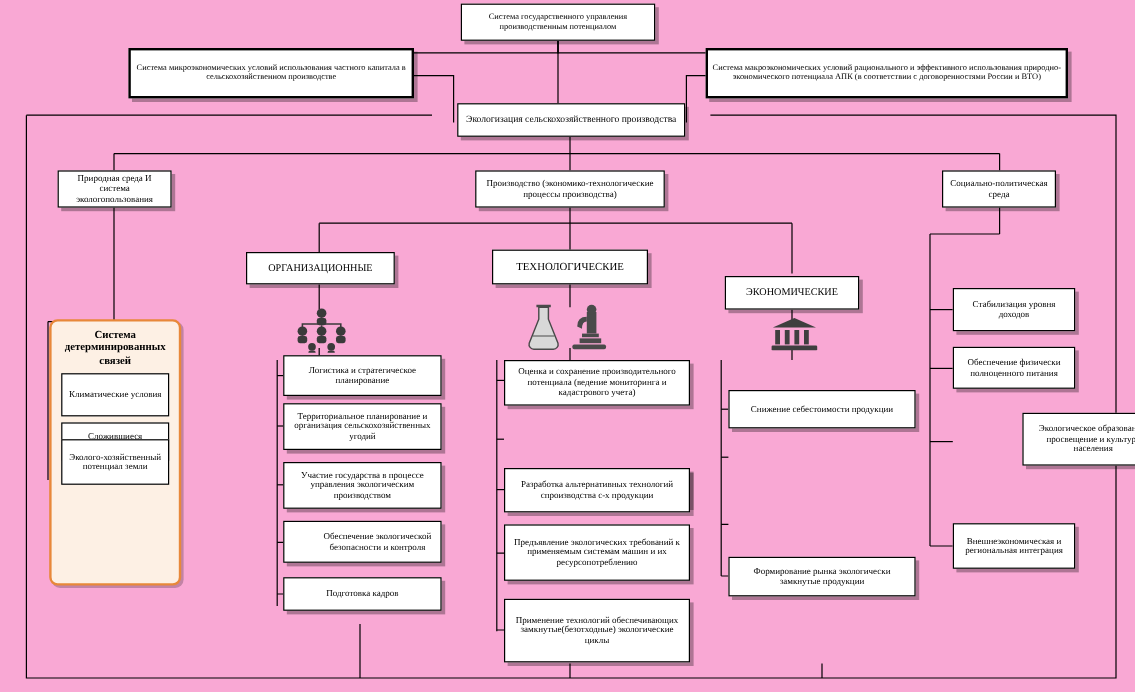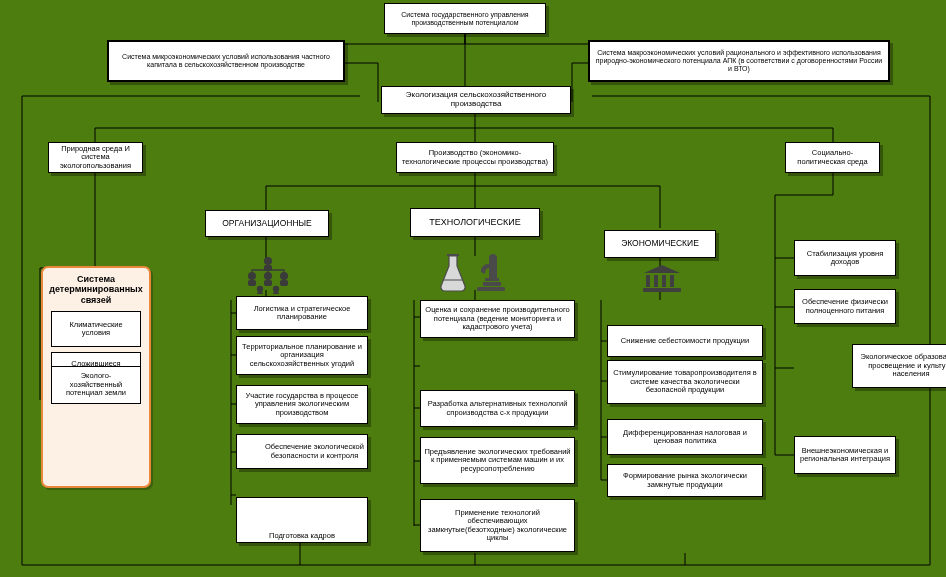--- a/index.html
+++ b/index.html
@@ -4,22 +4,22 @@
 <style>
   html, body {
     margin: 0;
     padding: 0;
     background: #b8b8b8;
   }
   #root {
     position: relative;
     width: 946px;
     height: 577px;
-    background: #4d7c0f;
-    font-family: Liberation Sans, sans-serif;
+    background: #f9a8d4;
+    font-family: Liberation Serif, serif;
     overflow: hidden;
   }
   svg.lines {
     position: absolute;
     left: 0;
     top: 0;
     width: 946px;
     height: 577px;
     pointer-events: none;
   }
@@ -264,21 +264,21 @@
   </div>
   <div class="node shadow t75" style="left:236px; top:336px; width:132px; height:39px;">
     <span>Территориальное планирование и организация сельскохозяйственных угодий</span>
   </div>
   <div class="node shadow t75" style="left:236px; top:385px; width:132px; height:39px;">
     <span>Участие государства в процессе  управления экологическим производством</span>
   </div>
   <div class="node shadow t75" style="left:236px; top:434px; width:132px; height:35px;padding-left:28px;">
     <span>Обеспечение экологической безопасности и контроля</span>
   </div>
-  <div class="node shadow t75" style="left:236px; top:497px; width:132px; height:46px;align-items:flex-end;">
+  <div class="node shadow t75" style="left:236px; top:481px; width:132px; height:28px;">
     <span>Подготовка кадров</span>
   </div>
 
   <div class="node shadow t75" style="left:420px; top:300px; width:155px; height:38px;">
     <span>Оценка и сохранение производительного потенциала (ведение мониторинга и кадастрового учета)</span>
   </div>
   <div class="node shadow t75" style="left:420px; top:351px; width:155px; height:31px;margin-top:40px;">
     <span>Внедрение адаптивных систем земледелия</span>
   </div>
   <div class="node shadow t75" style="left:420px; top:390px; width:155px; height:37px;">
@@ -287,26 +287,20 @@
   <div class="node shadow t75" style="left:420px; top:437px; width:155px; height:47px;">
     <span>Предъявление экологических требований к применяемым системам машин и их ресурсопотреблению</span>
   </div>
   <div class="node shadow t75" style="left:420px; top:499px; width:155px; height:53px;">
     <span>Применение технологий обеспечивающих замкнутые(безотходные) экологические циклы</span>
   </div>
 
   <div class="node shadow t75" style="left:607px; top:325px; width:156px; height:32px;">
     <span>Снижение себестоимости продукции</span>
   </div>
-  <div class="node shadow t75" style="left:607px; top:360px; width:156px; height:44px;">
-    <span>Стимулирование товаропроизводителя в системе качества экологически безопасной продукции</span>
-  </div>
-  <div class="node shadow t75" style="left:607px; top:419px; width:156px; height:36px;">
-    <span>Дифференцированная налоговая и ценовая политика</span>
-  </div>
   <div class="node shadow t75" style="left:607px; top:464px; width:156px; height:33px;">
     <span>Формирование рынка экологически замкнутые продукции</span>
   </div>
 
   <div class="node shadow t75" style="left:794px; top:240px; width:102px; height:36px;">
     <span>Стабилизация уровня доходов</span>
   </div>
   <div class="node shadow t75" style="left:794px; top:289px; width:102px; height:35px;">
     <span>Обеспечение физически полноценного питания</span>
   </div>

